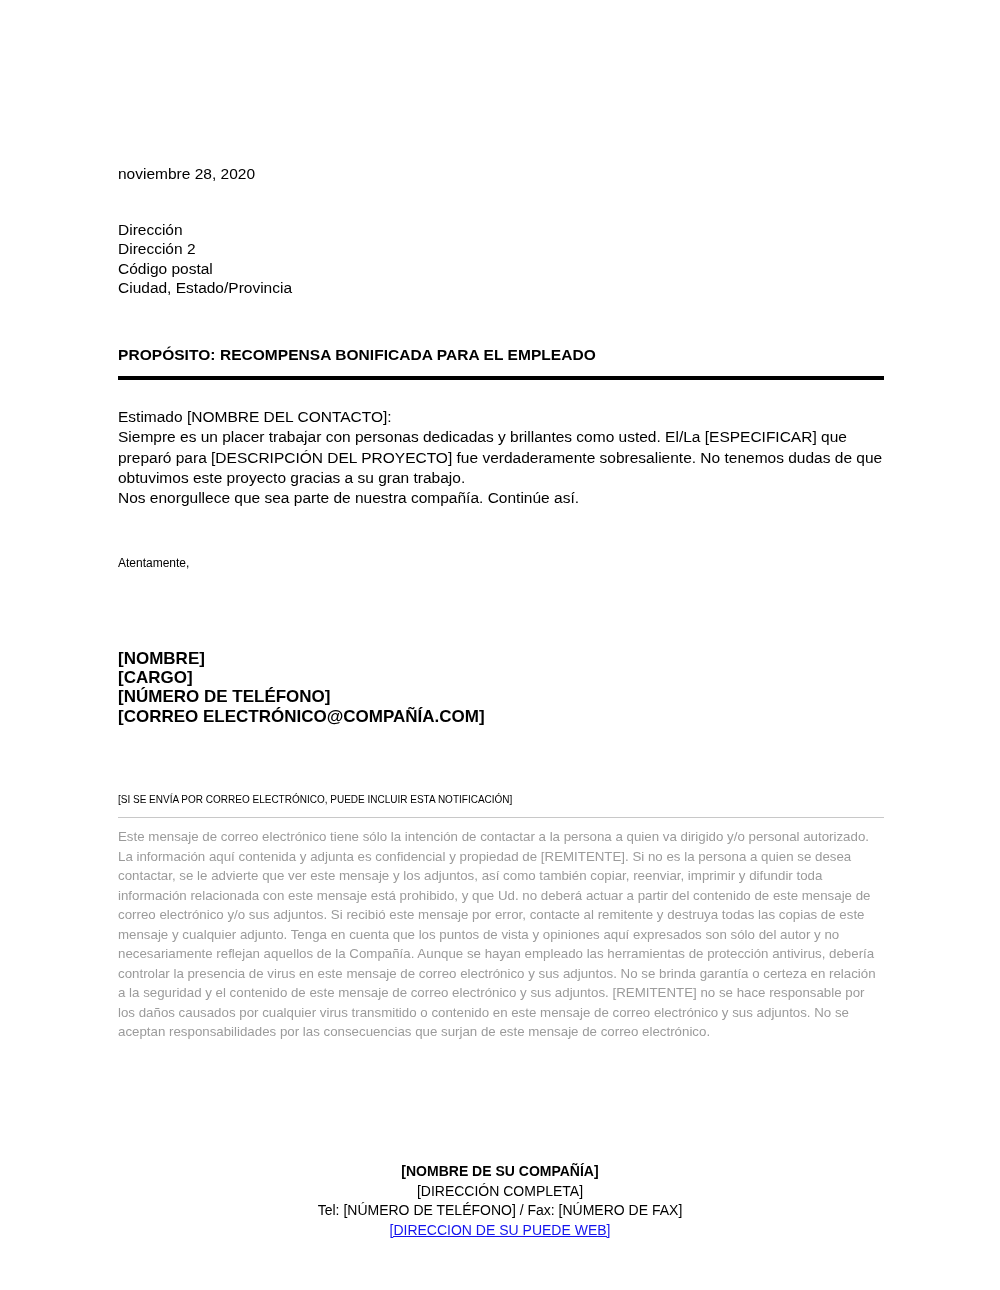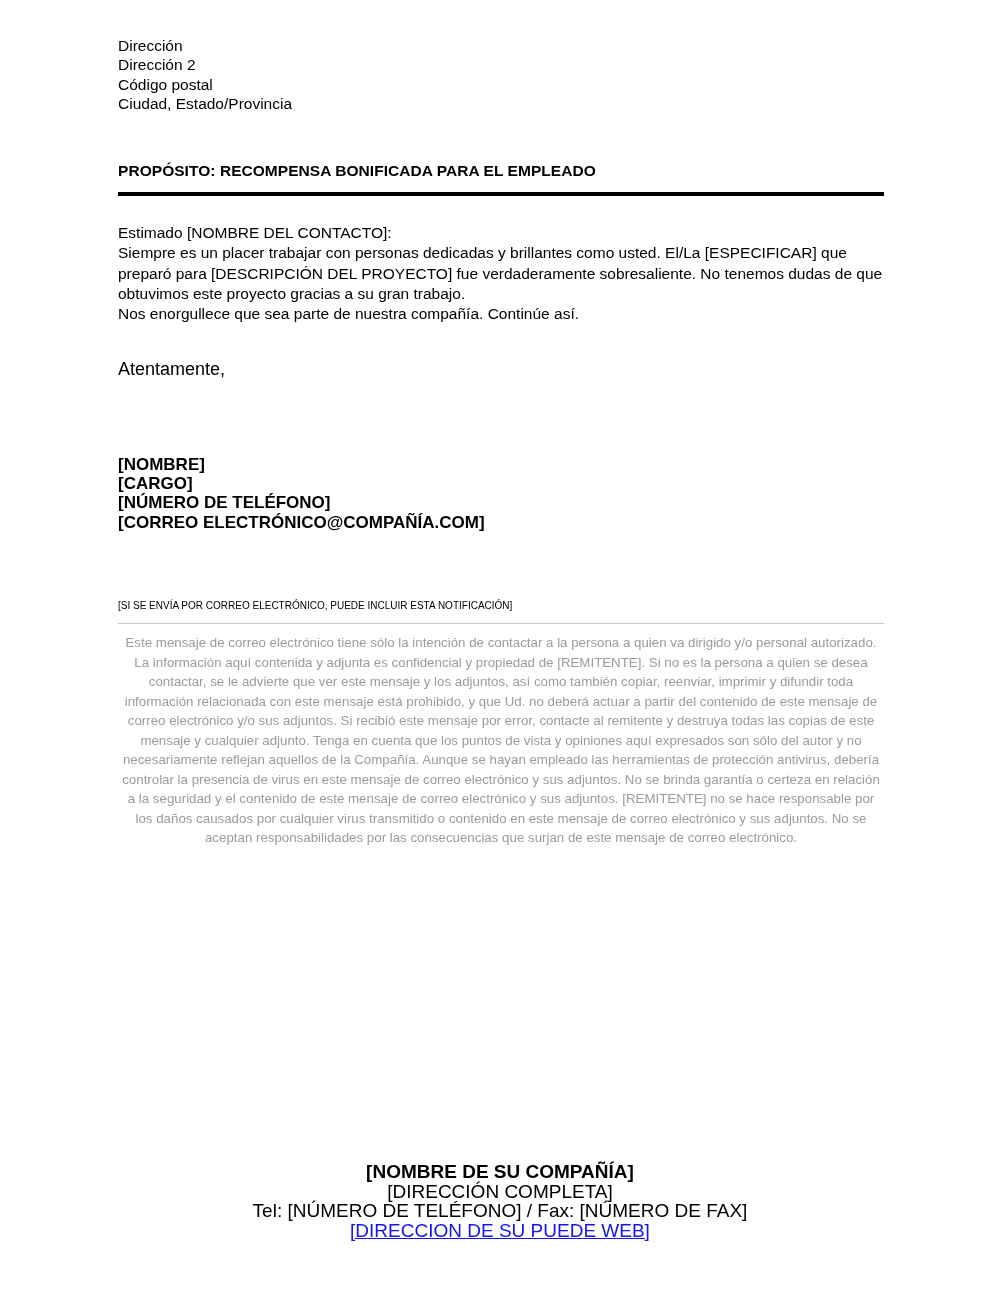--- a/index.html
+++ b/index.html
@@ -64,22 +64,22 @@
     font-size: 15.5px;
     line-height: 20px;
   }
 
   .para {
     font-size: 15.5px;
     line-height: 20.4px;
   }
 
   .closing {
-    margin-top: 34px;
-    font-size: 18px;
+    margin-top: 44px;
+    font-size: 12px;
     line-height: 20px;
   }
 
   .signature-block {
     margin-top: 76px;
     font-size: 17px;
     line-height: 19.3px;
     font-weight: bold;
   }
   .signature-block div { white-space: pre; }
@@ -96,47 +96,48 @@
     width: 766px;
     height: 1px;
     background: #c8c8c8;
   }
 
   .disclaimer-body {
     margin-top: 9px;
     font-size: 13.3px;
     line-height: 19.5px;
     color: #9b9b9b;
-    text-align: center;
+    text-align: left;
   }
 
   
   .footer {
     position: absolute;
     left: 0;
     top: 1162px;
     width: 1000px;
     text-align: center;
-    font-size: 19px;
+    font-size: 14px;
     line-height: 19.5px;
   }
   .footer-company { font-weight: bold; }
   .footer-link {
     color: #1414ee;
     text-decoration: underline;
     cursor: pointer;
   }
 </style>
 </head>
 <body>
 
 <div class="page">
 
   <div class="content">
 
+    <div class="date-line">noviembre 28, 2020</div>
 
     <div class="address-block">
       <div>Dirección</div>
       <div>Dirección 2</div>
       <div>Código postal</div>
       <div>Ciudad, Estado/Provincia</div>
     </div>
 
     <div class="subject">PROPÓSITO: RECOMPENSA BONIFICADA PARA EL EMPLEADO</div>
 

